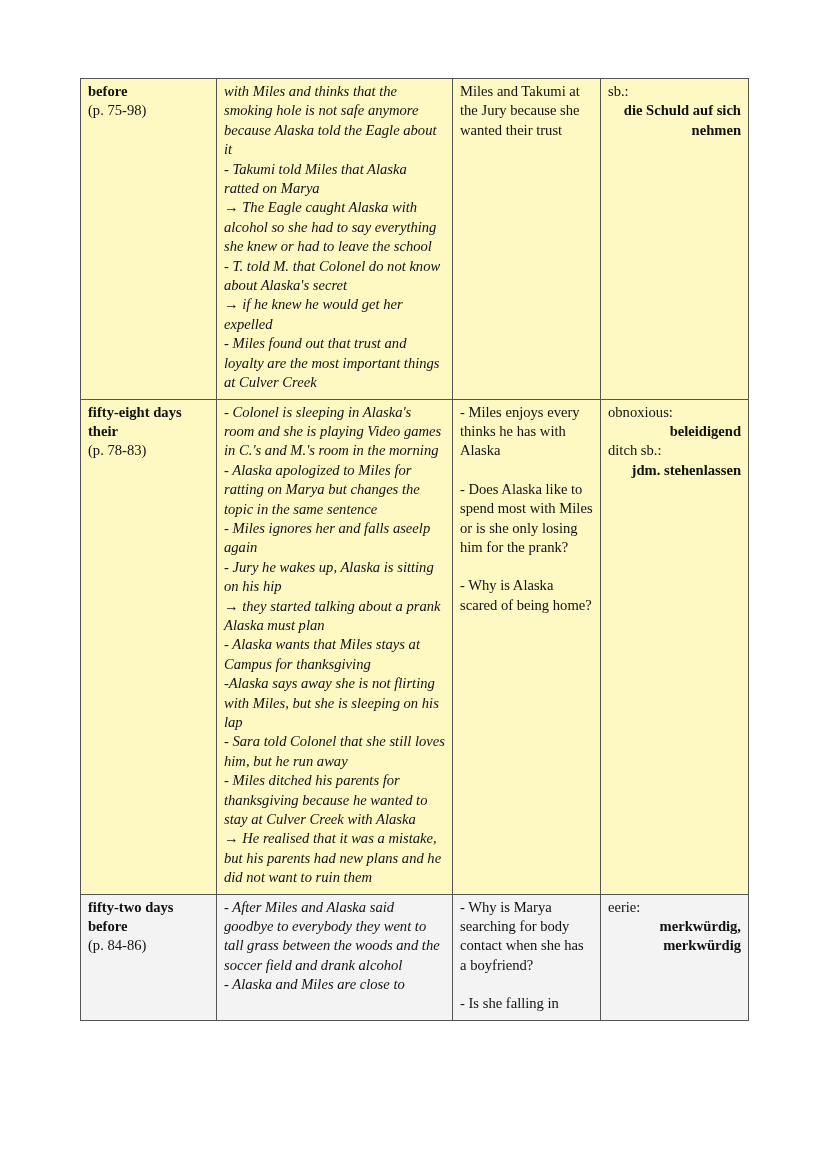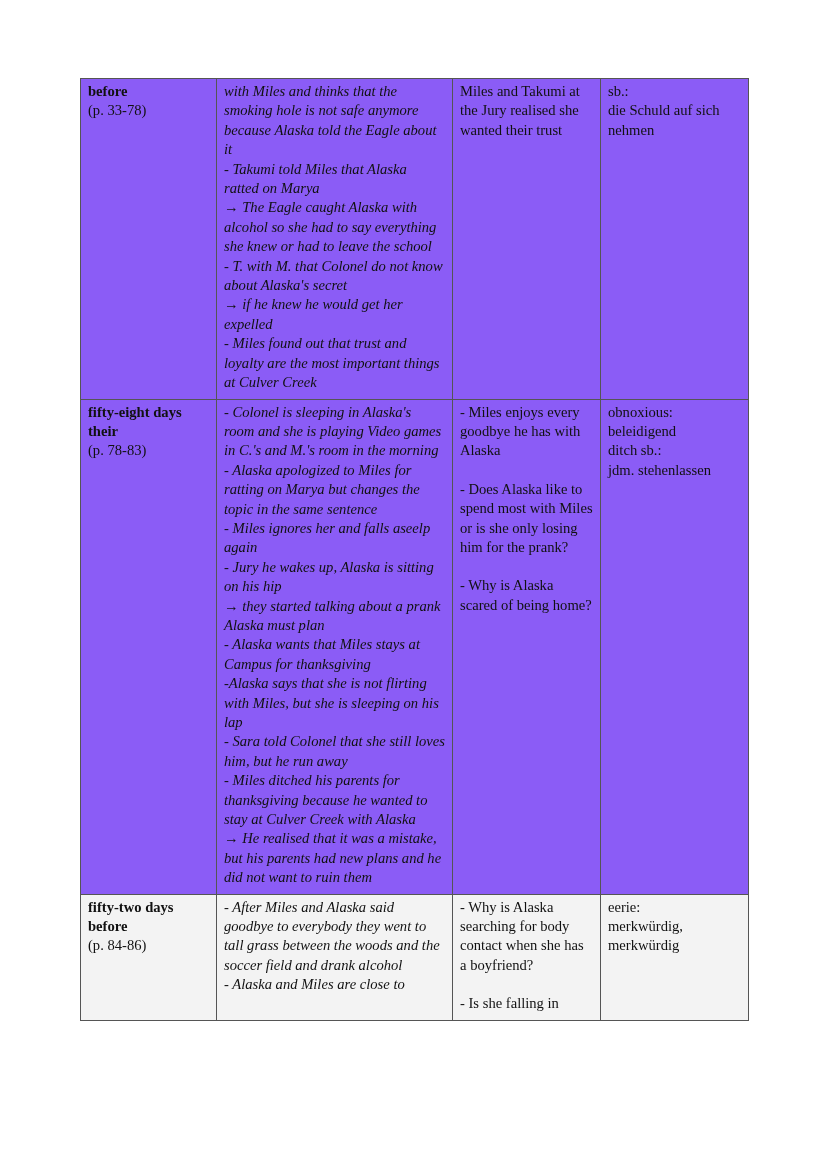--- a/index.html
+++ b/index.html
@@ -29,21 +29,21 @@
     width: 668px;
     border-collapse: collapse;
     table-layout: fixed;
     font-size: 14.6px;
     line-height: 1.33;
   }
   table.notes td {
     border: 1px solid #555555;
     vertical-align: top;
     padding: 3px 7px 6px 7px;
-    background: #8b5cf6;
+    background: #fef9c3;
     word-wrap: break-word;
   }
   tr.shaded td {
     background: #f3f3f3;
   }
   .chapter-label {
     font-weight: bold;
   }
   .chapter-pages {
     font-weight: normal;
@@ -58,77 +58,78 @@
   .question-item:last-child {
     margin-bottom: 0;
   }
   .vocab-entry {
     margin: 0;
   }
   .vocab-term {
     font-weight: normal;
   }
   .vocab-translation {
-    font-weight: normal;
+    font-weight: bold;
+    text-align: right;
   }
 </style>
 </head>
 <body>
 
 <div class="page">
   <table class="notes">
     <colgroup>
       <col style="width:136px">
       <col style="width:236px">
       <col style="width:148px">
       <col style="width:148px">
     </colgroup>
     <tbody>
         <tr>
           <td class="cell chapter">
             <div class="chapter-label">before</div>
-            <div class="chapter-pages">(p. 33-78)</div>
+            <div class="chapter-pages">(p. 75-98)</div>
           </td>
           <td class="cell summary">
             <div class="summary-line">with Miles and thinks that the smoking hole is not safe anymore because Alaska told the Eagle about it</div>
             <div class="summary-line">- Takumi told Miles that Alaska ratted on Marya</div>
             <div class="summary-line">→ The Eagle caught Alaska with alcohol so she had to say everything she knew or had to leave the school</div>
-            <div class="summary-line">- T. with M. that Colonel do not know about Alaska's secret</div>
+            <div class="summary-line">- T. told M. that Colonel do not know about Alaska's secret</div>
             <div class="summary-line">→ if he knew he would get her expelled</div>
             <div class="summary-line">- Miles found out that trust and loyalty are the most important things at Culver Creek</div>
           </td>
           <td class="cell questions">
-            <div class="question-item">Miles and Takumi at the Jury realised she wanted their trust</div>
+            <div class="question-item">Miles and Takumi at the Jury because she wanted their trust</div>
           </td>
           <td class="cell vocab">
             <div class="vocab-entry">
               <div class="vocab-term">sb.:</div>
               <div class="vocab-translation">die Schuld auf sich nehmen</div>
             </div>
           </td>
         </tr>
         <tr>
           <td class="cell chapter">
             <div class="chapter-label">fifty-eight days their</div>
             <div class="chapter-pages">(p. 78-83)</div>
           </td>
           <td class="cell summary">
             <div class="summary-line">- Colonel is sleeping in Alaska's room and she is playing Video games in C.'s and M.'s room in the morning</div>
             <div class="summary-line">- Alaska apologized to Miles for ratting on Marya but changes the topic in the same sentence</div>
             <div class="summary-line">- Miles ignores her and falls aseelp again</div>
             <div class="summary-line">- Jury he wakes up, Alaska is sitting on his hip</div>
             <div class="summary-line">→ they started talking about a prank Alaska must plan</div>
             <div class="summary-line">- Alaska wants that Miles stays at Campus for thanksgiving</div>
-            <div class="summary-line">-Alaska says that she is not flirting with Miles, but she is sleeping on his lap</div>
+            <div class="summary-line">-Alaska says away she is not flirting with Miles, but she is sleeping on his lap</div>
             <div class="summary-line">- Sara told Colonel that she still loves him, but he run away</div>
             <div class="summary-line">- Miles ditched his parents for thanksgiving because he wanted to stay at Culver Creek with Alaska</div>
             <div class="summary-line">→ He realised that it was a mistake, but his parents had new plans and he did not want to ruin them</div>
           </td>
           <td class="cell questions">
-            <div class="question-item">- Miles enjoys every goodbye he has with Alaska</div>
+            <div class="question-item">- Miles enjoys every thinks he has with Alaska</div>
             <div class="question-item">- Does Alaska like to spend most with Miles or is she only losing him for the prank?</div>
             <div class="question-item">- Why is Alaska scared of being home?</div>
           </td>
           <td class="cell vocab">
             <div class="vocab-entry">
               <div class="vocab-term">obnoxious:</div>
               <div class="vocab-translation">beleidigend</div>
             </div>
             <div class="vocab-entry">
               <div class="vocab-term">ditch sb.:</div>
@@ -139,21 +140,21 @@
         <tr class="shaded">
           <td class="cell chapter">
             <div class="chapter-label">fifty-two days before</div>
             <div class="chapter-pages">(p. 84-86)</div>
           </td>
           <td class="cell summary">
             <div class="summary-line">- After Miles and Alaska said goodbye to everybody they went to tall grass between the woods and the soccer field and drank alcohol</div>
             <div class="summary-line">- Alaska and Miles are close to</div>
           </td>
           <td class="cell questions">
-            <div class="question-item">- Why is Alaska searching for body contact when she has a boyfriend?</div>
+            <div class="question-item">- Why is Marya searching for body contact when she has a boyfriend?</div>
             <div class="question-item">- Is she falling in</div>
           </td>
           <td class="cell vocab">
             <div class="vocab-entry">
               <div class="vocab-term">eerie:</div>
               <div class="vocab-translation">merkwürdig, merkwürdig</div>
             </div>
           </td>
         </tr>
       </tbody>

